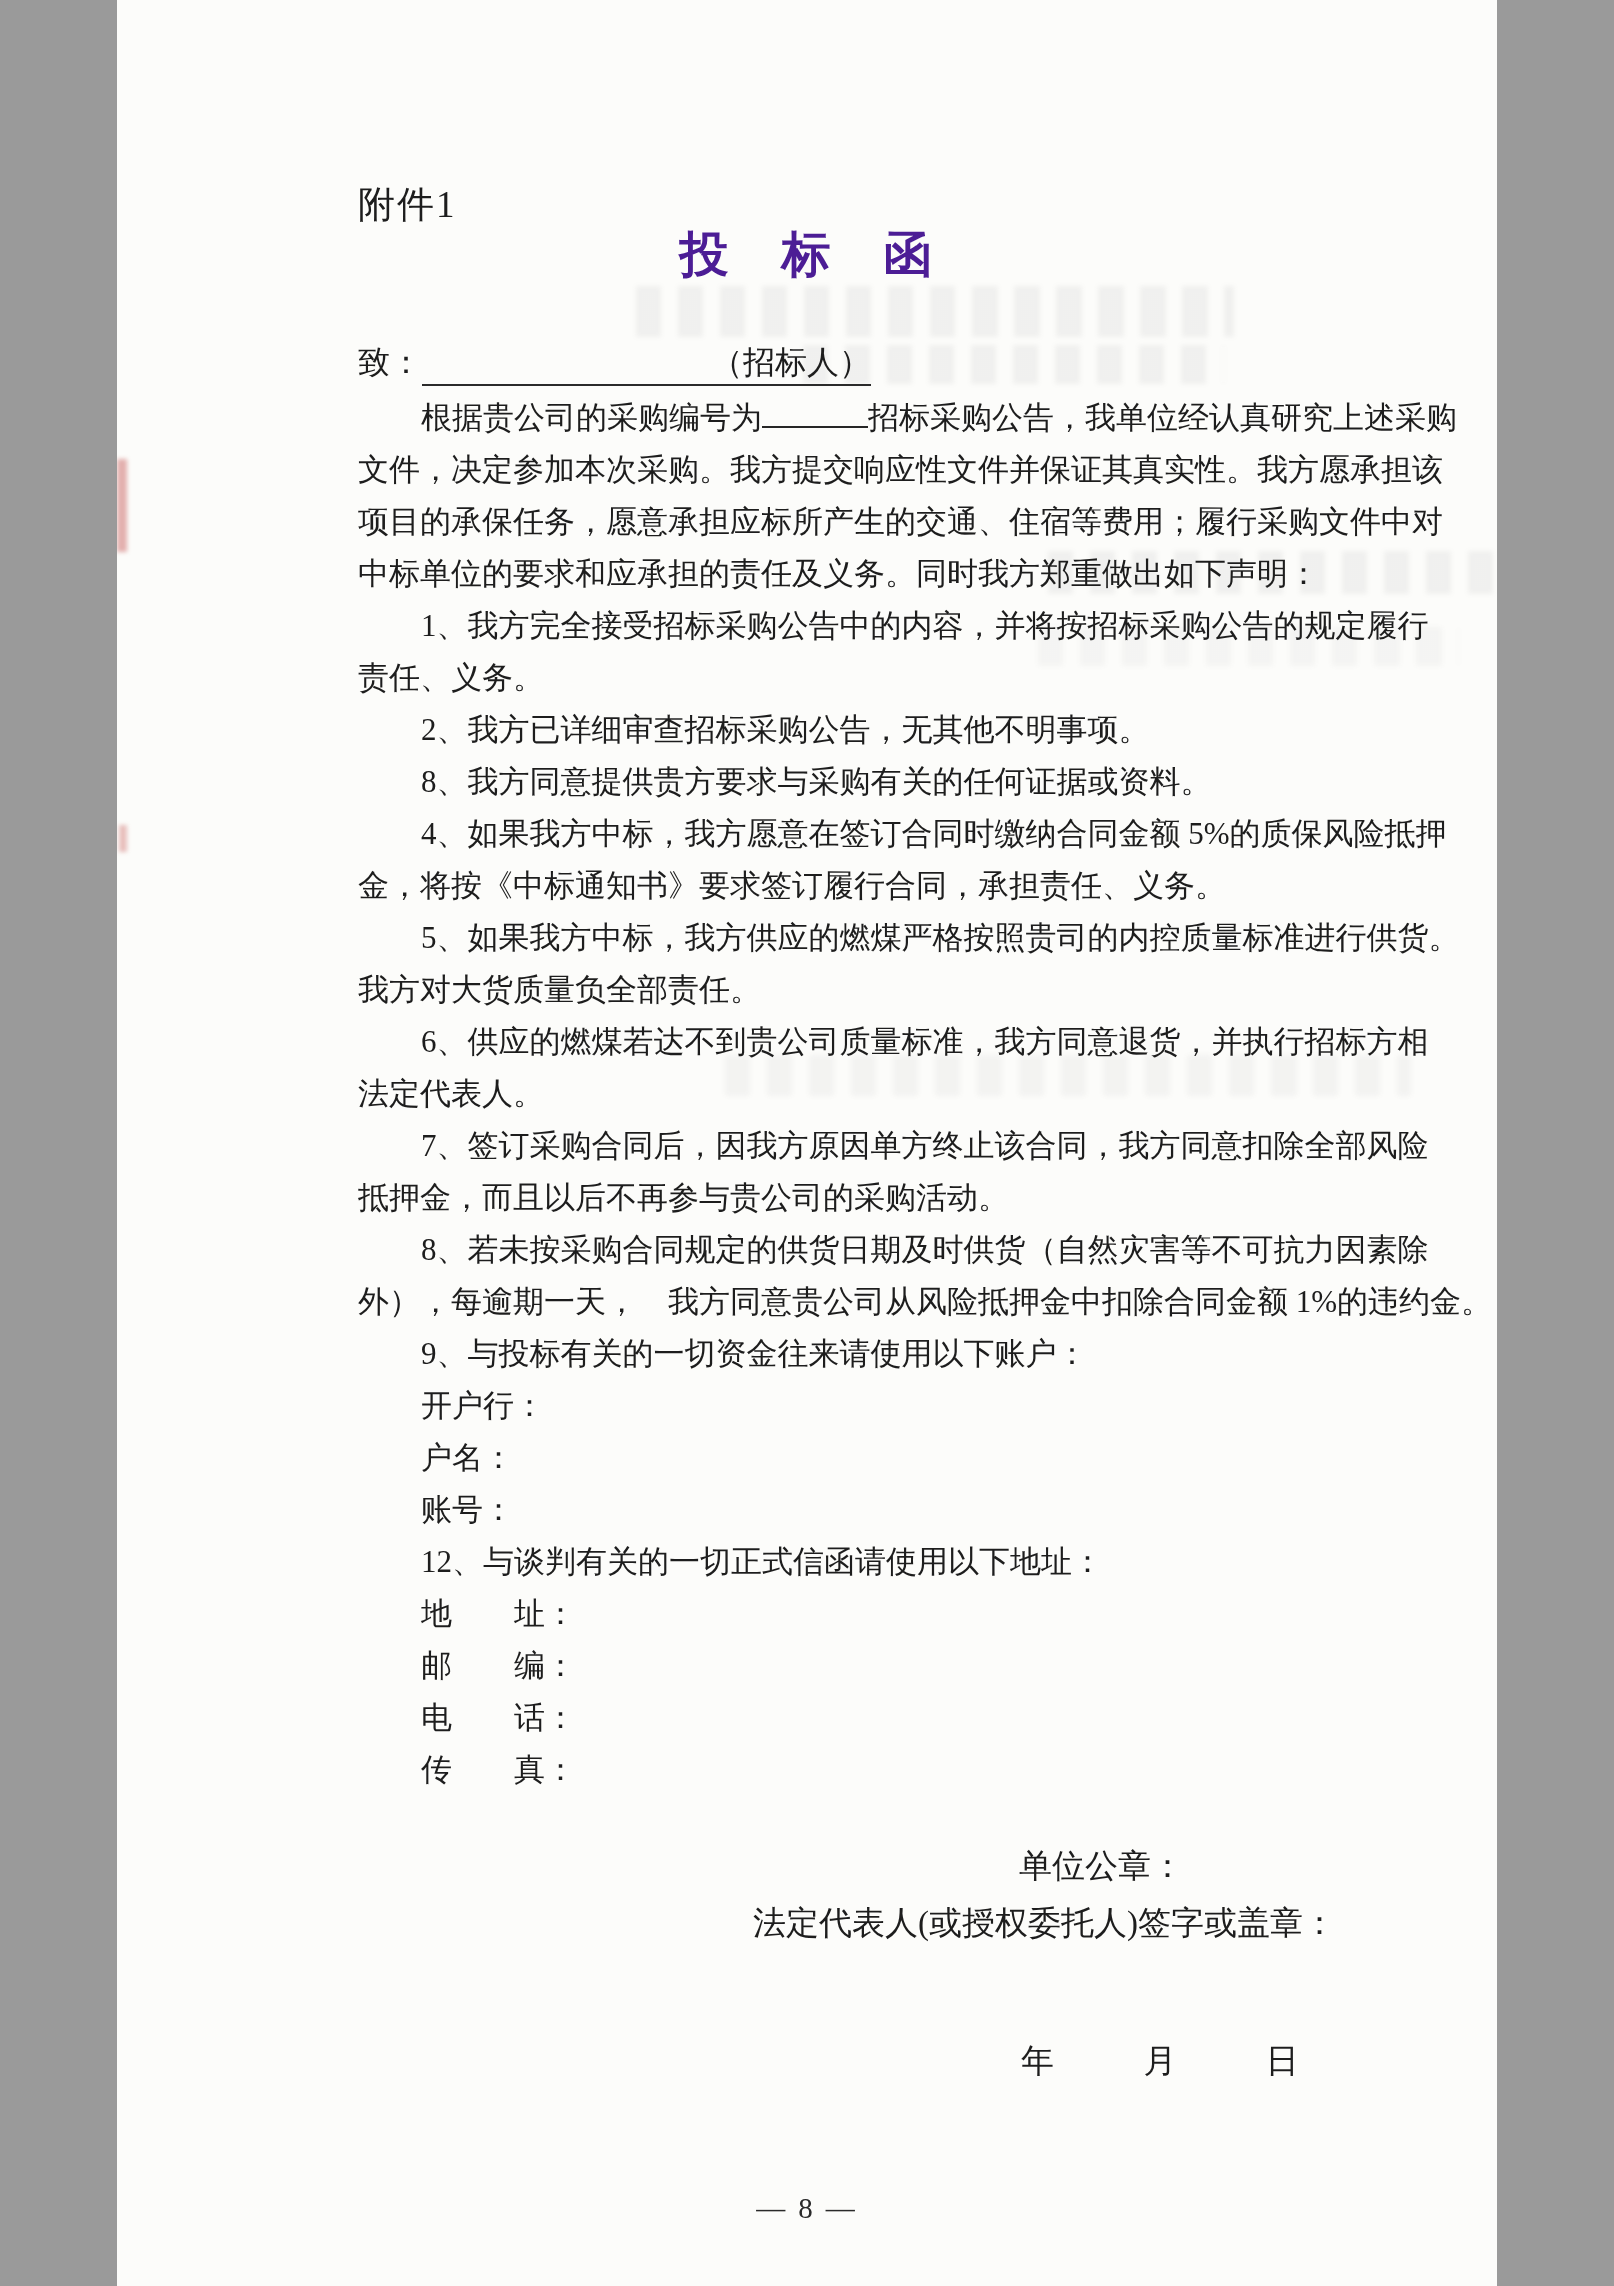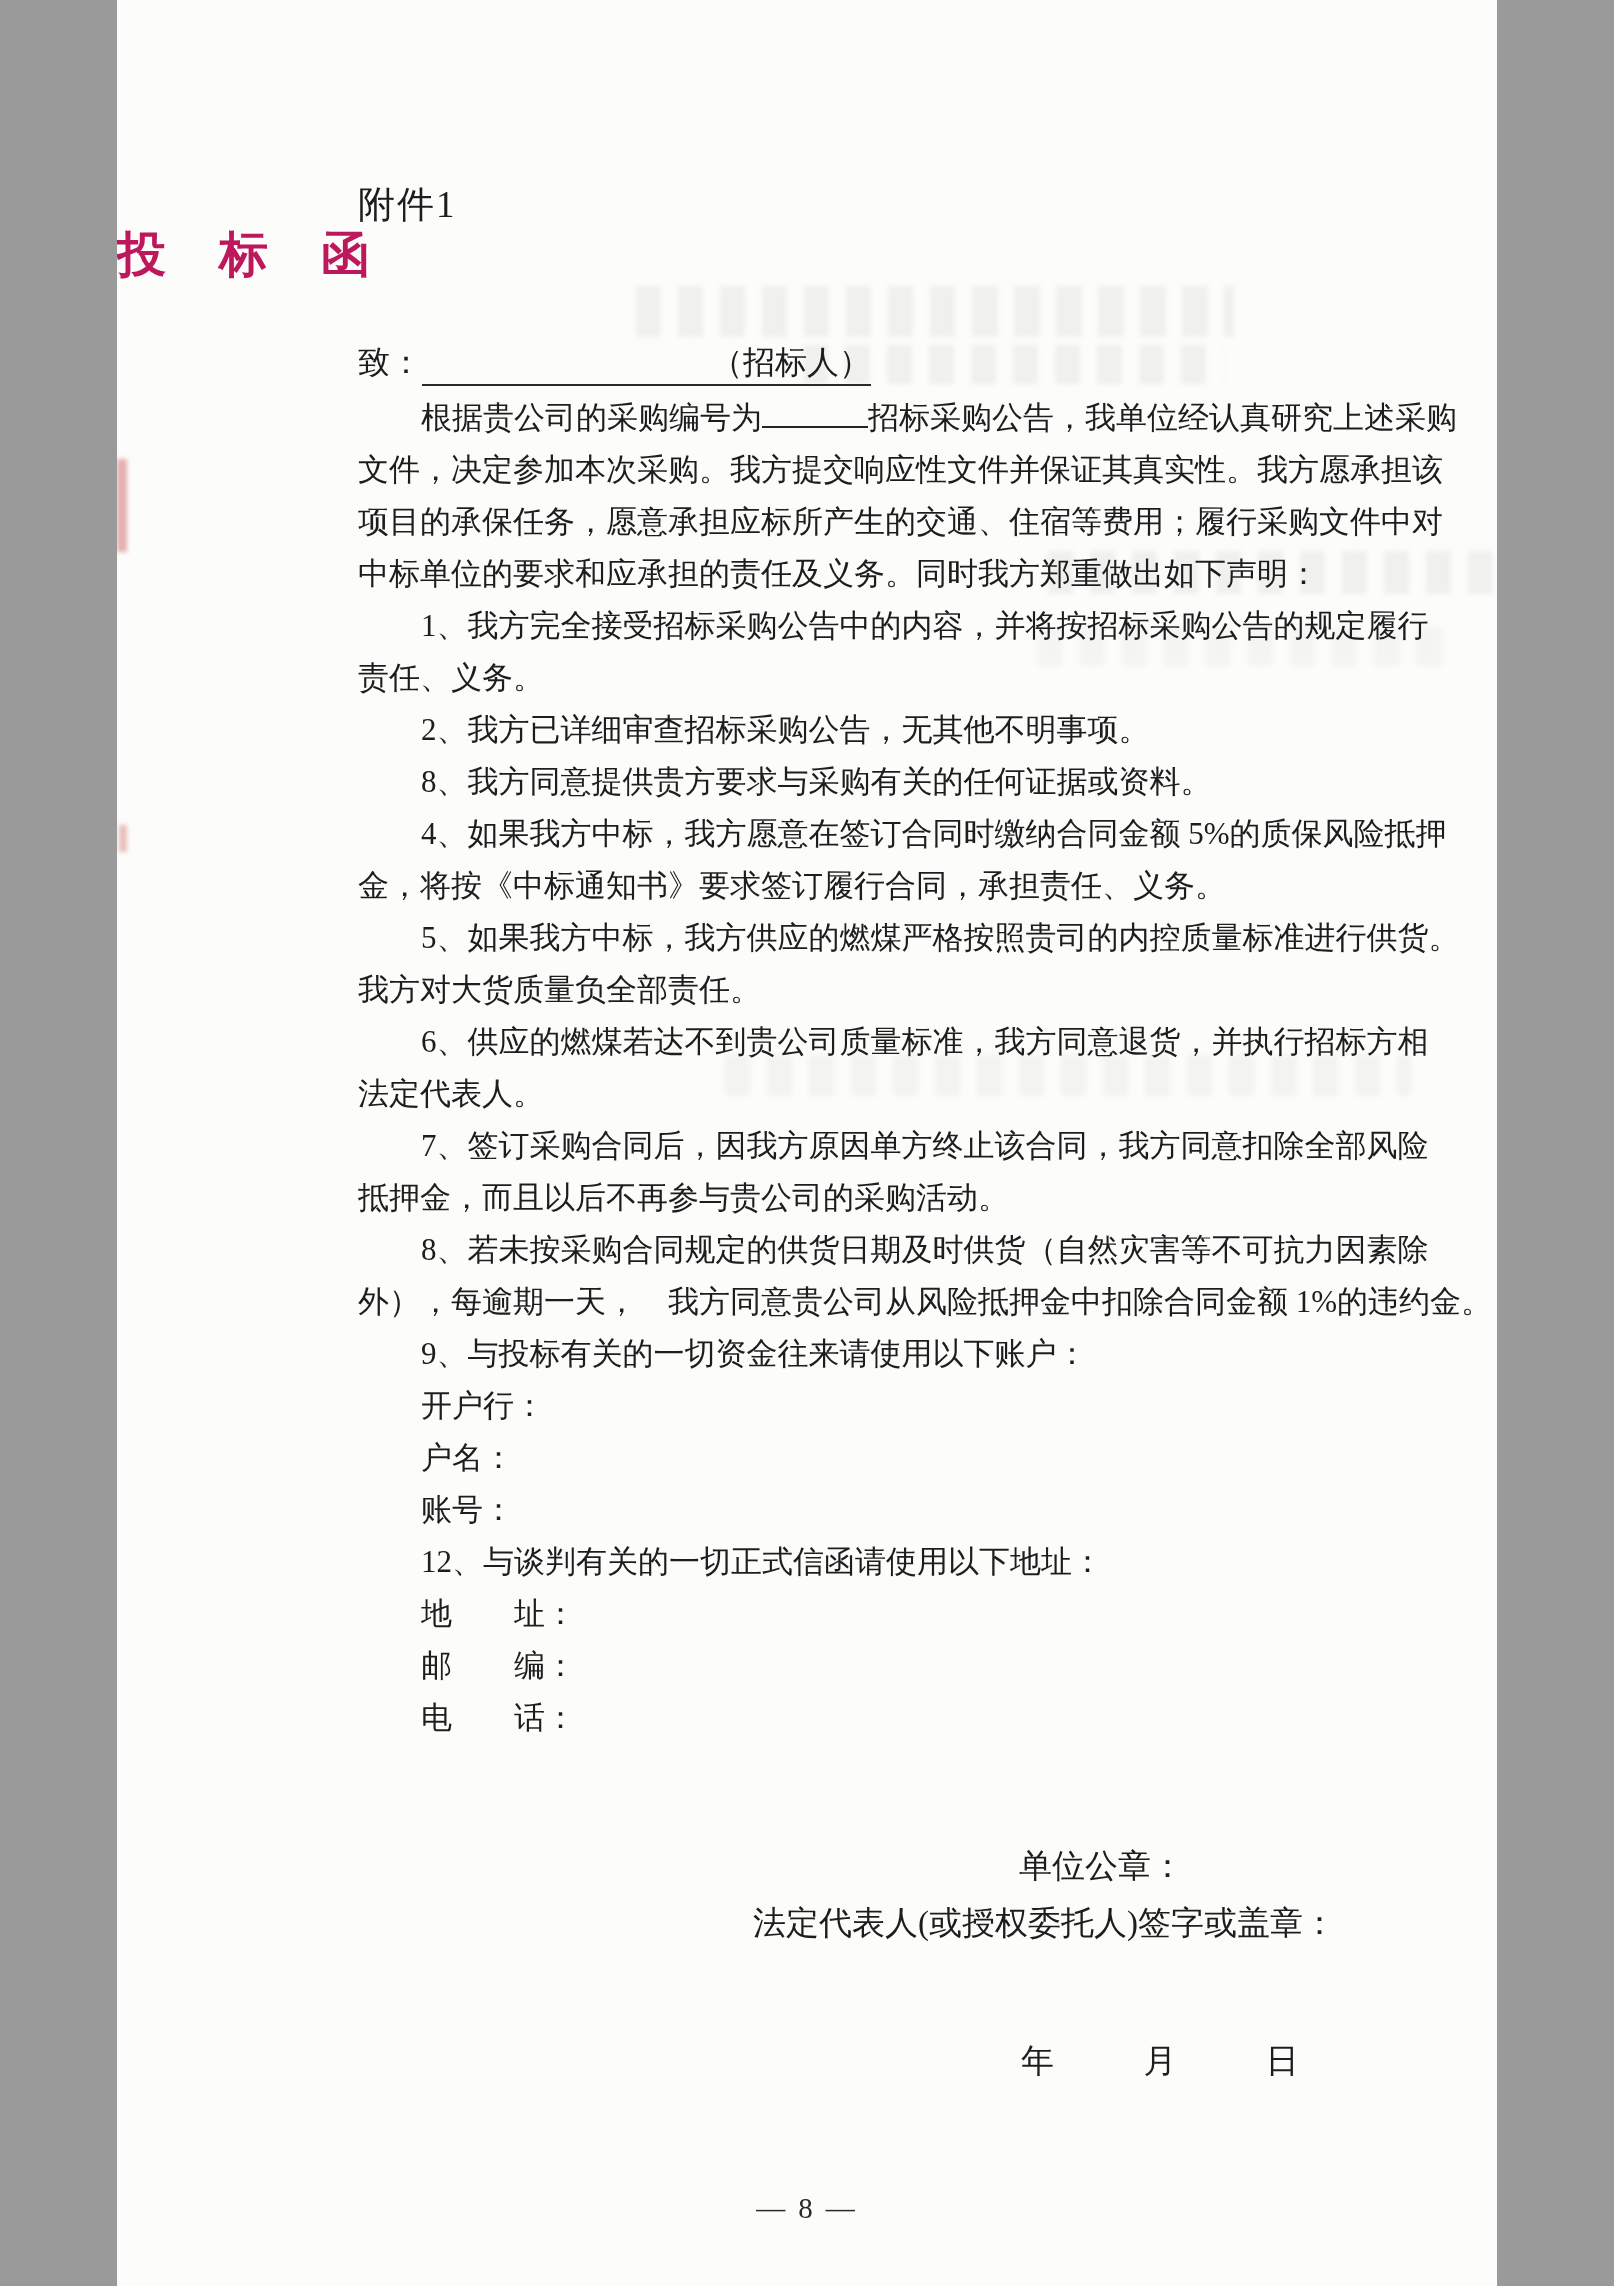--- a/index.html
+++ b/index.html
@@ -11,22 +11,22 @@
     font-family:"Liberation Serif","DejaVu Serif",serif;
     color:#1d1d1d;
     overflow:hidden;
   }
   .attachment{
     position:absolute;left:241px;top:180px;
     font-size:37px;letter-spacing:2px;
   }
   .doc-title{
     position:absolute;left:0;top:222px;width:100%;
-    font-size:49px;font-weight:bold;
-    color:#be185d;letter-spacing:2px;
+    text-align:center;font-size:49px;font-weight:bold;
+    color:#4c1d95;letter-spacing:2px;
   }
   .salutation{
     position:absolute;left:241px;top:339px;
     font-size:32px;line-height:47px;white-space:nowrap;
   }
   .sal-underline{
     display:inline-block;
     border-bottom:2.9px solid #2b2b2b;
     line-height:43px;
   }
@@ -106,20 +106,21 @@
       <div class="line indent"><span>8、若未按采购合同规定的供货日期及时供货（自然灾害等不可抗力因素除</span></div>
       <div class="line"><span>外），每逾期一天，　我方同意贵公司从风险抵押金中扣除合同金额 1%的违约金。</span></div>
       <div class="line indent"><span>9、与投标有关的一切资金往来请使用以下账户：</span></div>
       <div class="line indent"><span>开户行：</span></div>
       <div class="line indent"><span>户名：</span></div>
       <div class="line indent"><span>账号：</span></div>
       <div class="line indent"><span>12、与谈判有关的一切正式信函请使用以下地址：</span></div>
       <div class="line indent"><span>地　　址：</span></div>
       <div class="line indent"><span>邮　　编：</span></div>
       <div class="line indent"><span>电　　话：</span></div>
+      <div class="line indent"><span>传　　真：</span></div>
     </div>
 
   <div class="seal-line">单位公章：</div>
 
   <div class="legal-line">法定代表人(或授权委托人)签字或盖章：</div>
 
   <div class="date-line">年　　月　　日</div>
 
   <div class="page-number">— 8 —</div>
 

